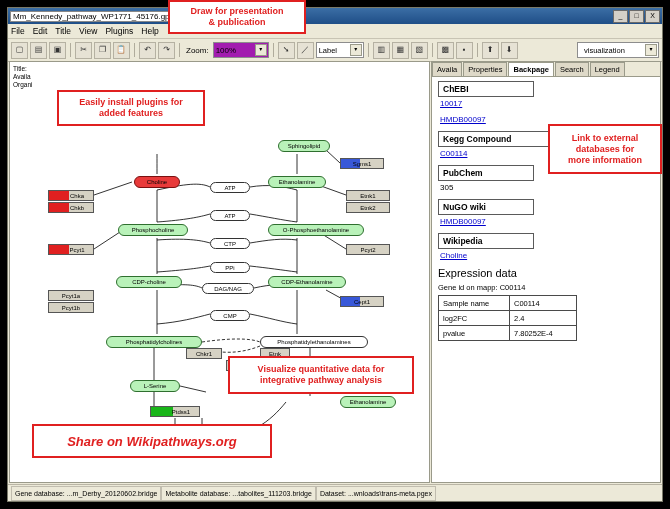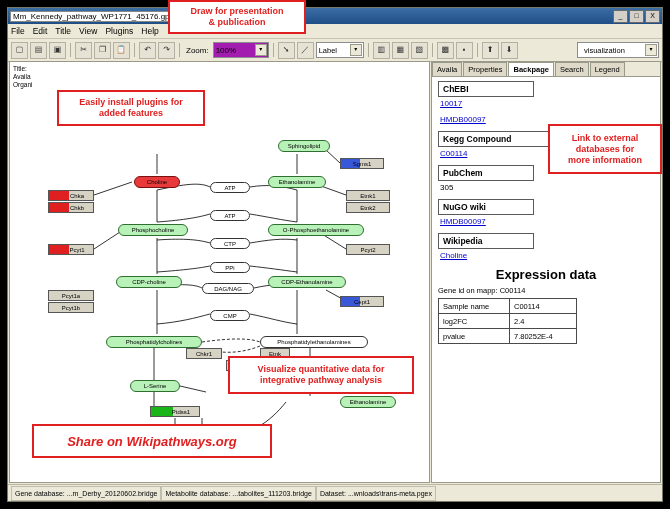--- a/index.html
+++ b/index.html
@@ -27,21 +27,21 @@
   .body{position:absolute;left:0;top:52px;right:0;bottom:17px;display:flex;}
   .canvaswrap{position:relative;flex:1;background:#fff;border:1px solid #9a9a8a;margin:1px;overflow:hidden;}
   .sidepanel{width:228px;background:#ece9d8;border:1px solid #9a9a8a;margin:1px 1px 1px 0;display:flex;flex-direction:column;}
   .tabs{display:flex;height:14px;font-size:7.5px;background:#ece9d8;border-bottom:1px solid #9a9a8a;}
   .tab{padding:1px 4px;border:1px solid #9a9a8a;border-bottom:none;background:#ded9c8;margin-right:1px;line-height:11px;}
   .tab.active{background:#fff;font-weight:bold;}
   .sidecontent{flex:1;background:#fff;overflow:hidden;position:relative;padding:4px 6px;}
   .dbbox{border:1px solid #5a5a5a;background:#fff;font-size:8.5px;font-weight:bold;padding:2px 4px;width:86px;margin-bottom:2px;}
   .dblink{color:#0000cc;text-decoration:underline;font-size:8px;margin:0 0 7px 2px;display:block;}
   .dbplain{font-size:8px;margin:0 0 7px 2px;display:block;color:#000;}
-  .exprhdr{font-size:13px;font-weight:bold;margin:6px 0 4px 0;text-align:center;}
+  .exprhdr{font-size:11px;font-weight:normal;margin:6px 0 4px 0;}
   .geneid{font-size:7.5px;margin-bottom:3px;}
   table.expr{border-collapse:collapse;font-size:7.5px;}
   table.expr td{border:1px solid #4a4a4a;padding:1px 4px;height:12px;}
   table.expr td.k{width:62px;}
   table.expr td.v{width:58px;}
   
   .statusbar{position:absolute;left:0;right:0;bottom:0;height:16px;background:#ece9d8;border-top:1px solid #b9b5a5;display:flex;align-items:center;font-size:7px;padding:0 3px;}
   .statusbar .cell{border:1px solid #c0bcae;padding:1px 3px;height:11px;line-height:11px;white-space:nowrap;}
   
   .meta{position:absolute;left:3px;top:3px;font-size:6.5px;line-height:8px;color:#000;}

